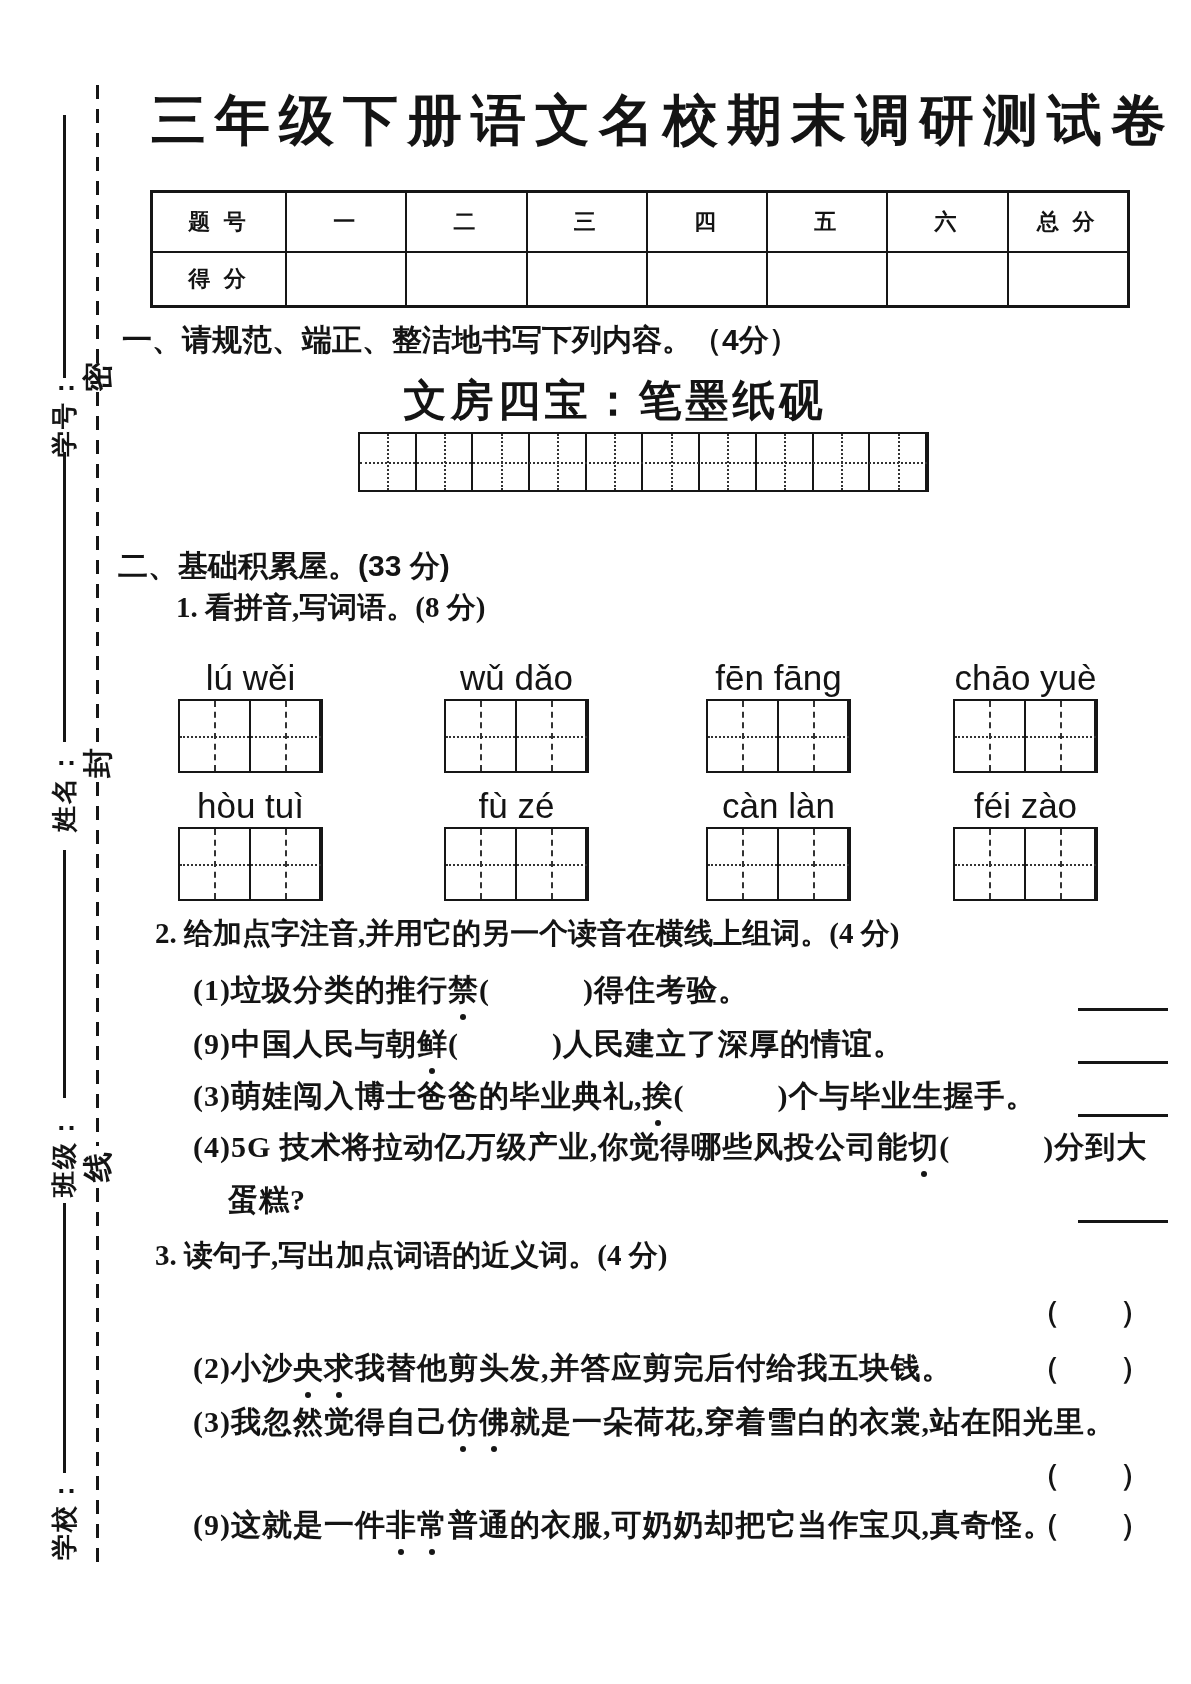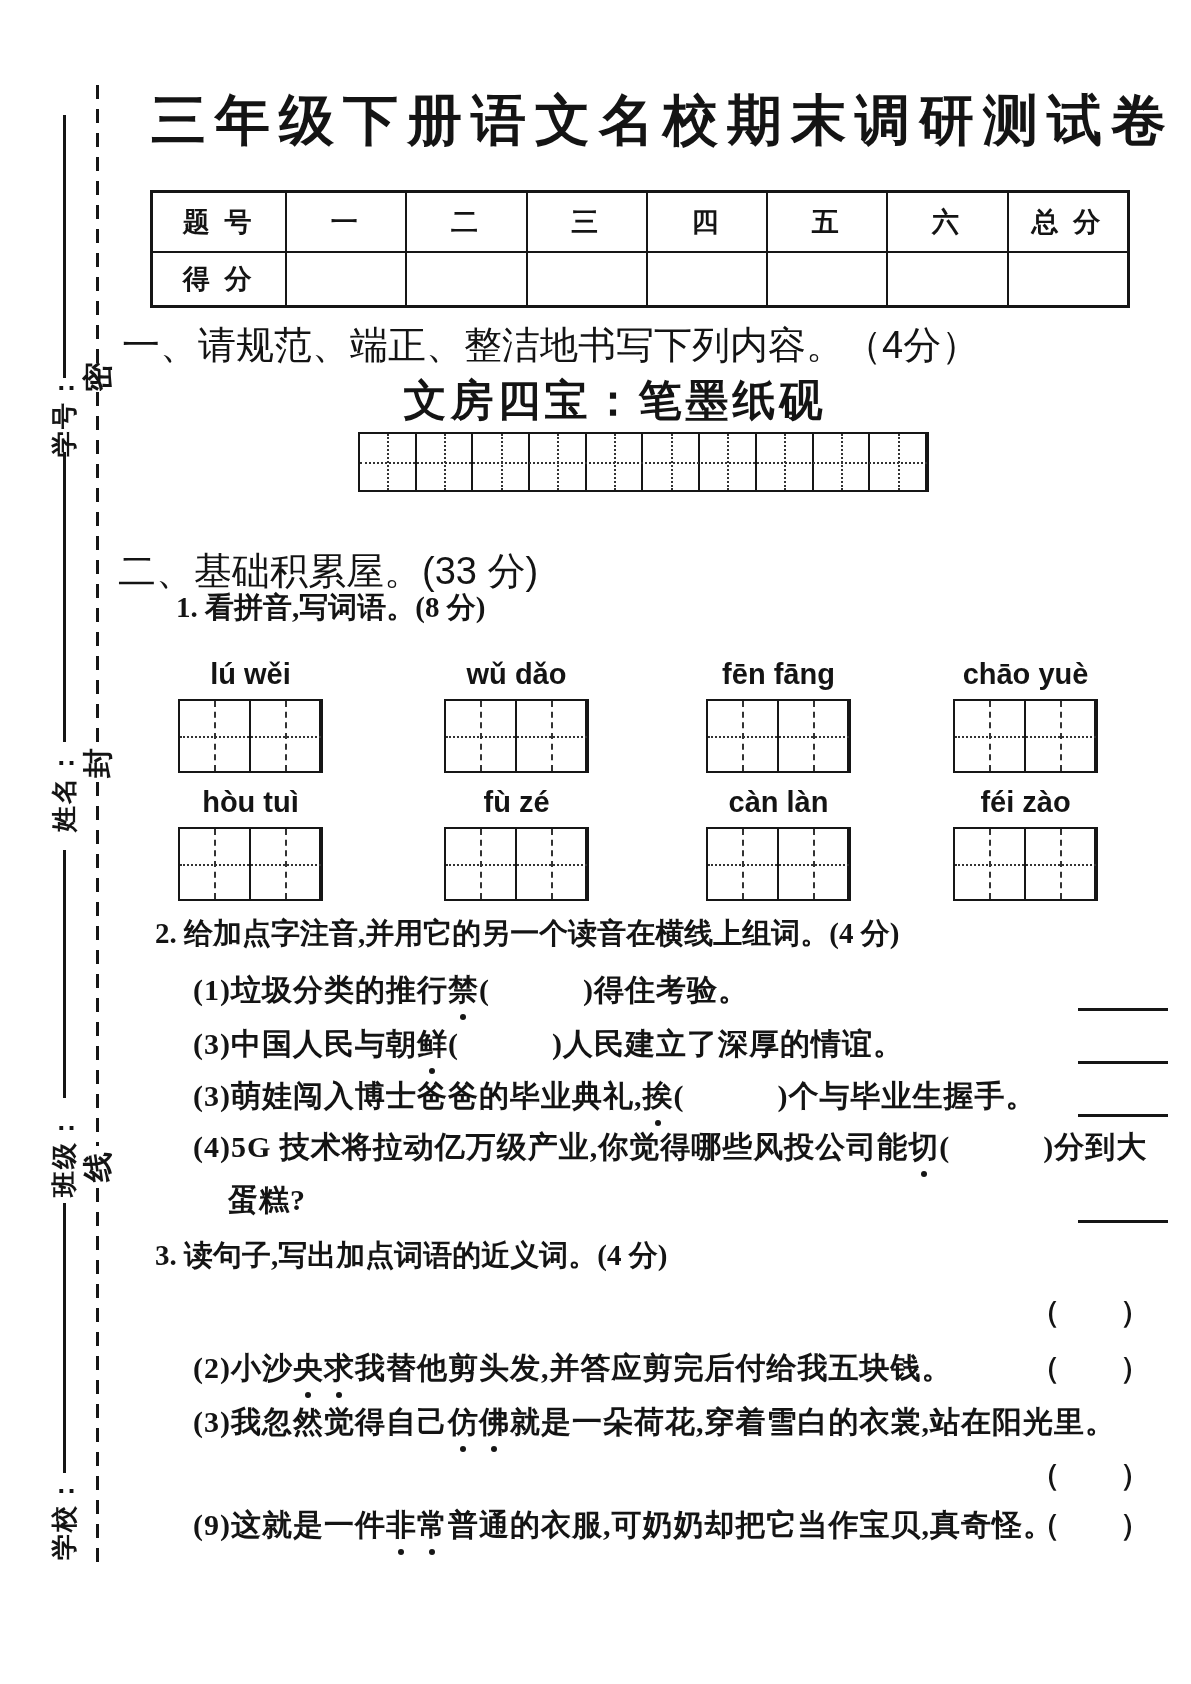--- a/index.html
+++ b/index.html
@@ -34,47 +34,47 @@
   .examTitle{position:absolute;top:84px;left:115px;width:1060px;text-align:right;
              font-family:"Liberation Sans", sans-serif;font-weight:700;font-size:55px;
              letter-spacing:9px;white-space:nowrap;}
 
   
   .score-table{position:absolute;left:150px;top:190px;width:980px;
                display:grid;grid-template-columns:132px repeat(7,1fr);
                grid-template-rows:58px 54px;border:3px solid #161616;box-sizing:border-box;}
   .st-cell{border-left:2px solid #161616;border-top:2px solid #161616;
            display:flex;align-items:center;justify-content:center;
-           font-size:27px;font-weight:700;letter-spacing:4px;}
+           font-size:22px;font-weight:700;letter-spacing:4px;}
   .st-cell.r0{border-top:none;}
   .st-cell.c0{border-left:none;}
 
   
-  .secHead{position:absolute;font-family:"Liberation Sans", sans-serif;font-weight:400;
-           font-size:38px;white-space:nowrap;}
+  .secHead{position:absolute;font-family:"Liberation Sans", sans-serif;font-weight:700;
+           font-size:30px;white-space:nowrap;}
   .sec1{left:122px;top:320px;}
   .sec2{left:118px;top:546px;}
   .qHead{position:absolute;font-size:29px;font-weight:700;white-space:nowrap;}
   .q1h{left:176px;top:588px;}
   .q2h{left:155px;top:914px;}
   .q3h{left:155px;top:1236px;}
 
   .copyText{position:absolute;top:372px;left:115px;width:1000px;text-align:center;
             font-size:43px;font-weight:700;letter-spacing:4px;}
 
   
   .wgrid{position:absolute;left:358px;top:432px;display:flex;border:2.5px solid #161616;}
   .wcell{width:56.7px;height:56px;position:relative;border-right:2px solid #161616;box-sizing:border-box;}
   .wcell:last-child{border-right:none;}
   .wcell::before{content:'';position:absolute;left:50%;top:0;bottom:0;border-left:2px dotted #333;}
   .hmid{position:absolute;left:0;right:0;top:50%;border-top:2px dotted #333;}
 
   
   .plabel{position:absolute;width:145px;text-align:center;font-family:"Liberation Sans", sans-serif;
-          font-weight:700;font-size:29px;white-space:nowrap;}
+          font-weight:400;font-size:35px;white-space:nowrap;}
   .pbox{position:absolute;width:145px;height:74px;border:2.5px solid #161616;
         display:flex;box-sizing:border-box;}
   .pcell{flex:1;position:relative;border-right:2px solid #161616;}
   .pcell:last-child{border-right:none;}
   .pcell::before{content:'';position:absolute;left:50%;top:0;bottom:0;border-left:2px dashed #333;}
 
   
   .bodyline{position:absolute;left:193px;font-size:30px;font-weight:600;
             letter-spacing:1px;white-space:nowrap;}
   .dot-char{position:relative;display:inline-block;}
@@ -189,21 +189,21 @@
       <div class="hmid"></div>
     </div>
     <div class="plabel" style="left: 953px; top: 786px;">féi  zào</div>
     <div class="pbox" style="left: 953px; top: 827px;">
       <div class="pcell"></div>
       <div class="pcell"></div>
       <div class="hmid"></div>
     </div>
     <div class="bodyline" style="top: 970px;"><span>(1)垃圾分类的推行</span><span class="dot-char">禁</span><span>(　　　)得住考验。</span></div>
     <div class="ansline" style="top: 1008px;"></div>
-    <div class="bodyline" style="top: 1024px;"><span>(3)中国人民与朝</span><span class="dot-char">鲜</span><span>(　　　)人民建立了深厚的情谊。</span></div>
+    <div class="bodyline" style="top: 1024px;"><span>(9)中国人民与朝</span><span class="dot-char">鲜</span><span>(　　　)人民建立了深厚的情谊。</span></div>
     <div class="ansline" style="top: 1061px;"></div>
     <div class="bodyline" style="top: 1076px;"><span>(3)萌娃闯入博士爸爸的毕业典礼,</span><span class="dot-char">挨</span><span>(　　　)个与毕业生握手。</span></div>
     <div class="ansline" style="top: 1114px;"></div>
     <div class="bodyline" style="top: 1127px;"><span>(4)5G 技术将拉动亿万级产业,你觉得哪些风投公司能</span><span class="dot-char">切</span><span>(　　　)分到大</span></div>
     <div class="bodyline" style="top: 1180px; left: 228px;">蛋糕?</div>
     <div class="ansline" style="top: 1220px;"></div>
     <div class="anspar" style="top: 1292px;">（　　）</div>
     <div class="bodyline" style="top: 1348px;"><span>(2)小沙</span><span class="dot-char">央</span><span class="dot-char">求</span><span>我替他剪头发,并答应剪完后付给我五块钱。</span></div>
     <div class="anspar" style="top: 1348px;">（　　）</div>
     <div class="bodyline" style="top: 1402px;"><span>(3)我忽然觉得自己</span><span class="dot-char">仿</span><span class="dot-char">佛</span><span>就是一朵荷花,穿着雪白的衣裳,站在阳光里。</span></div>

